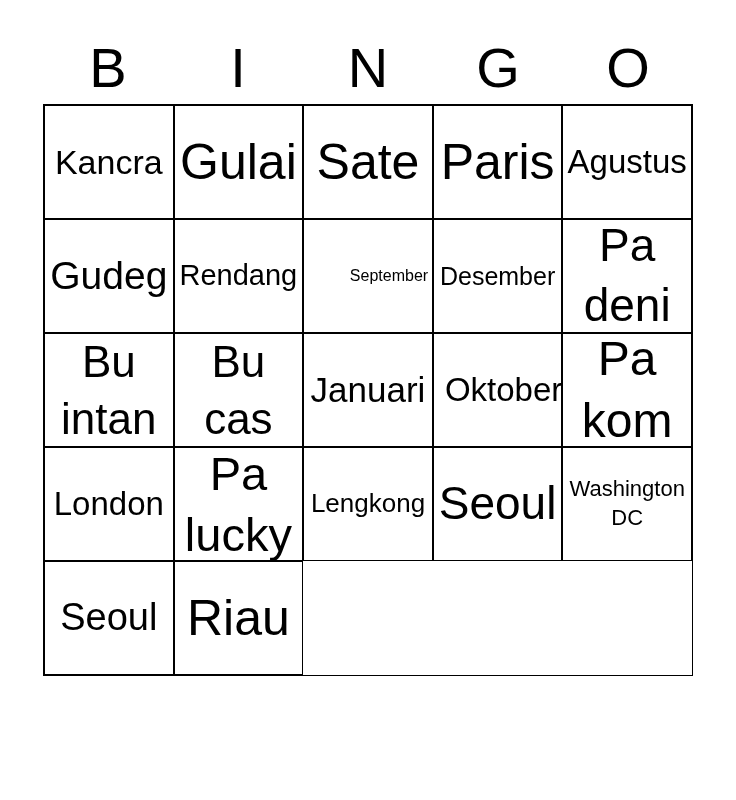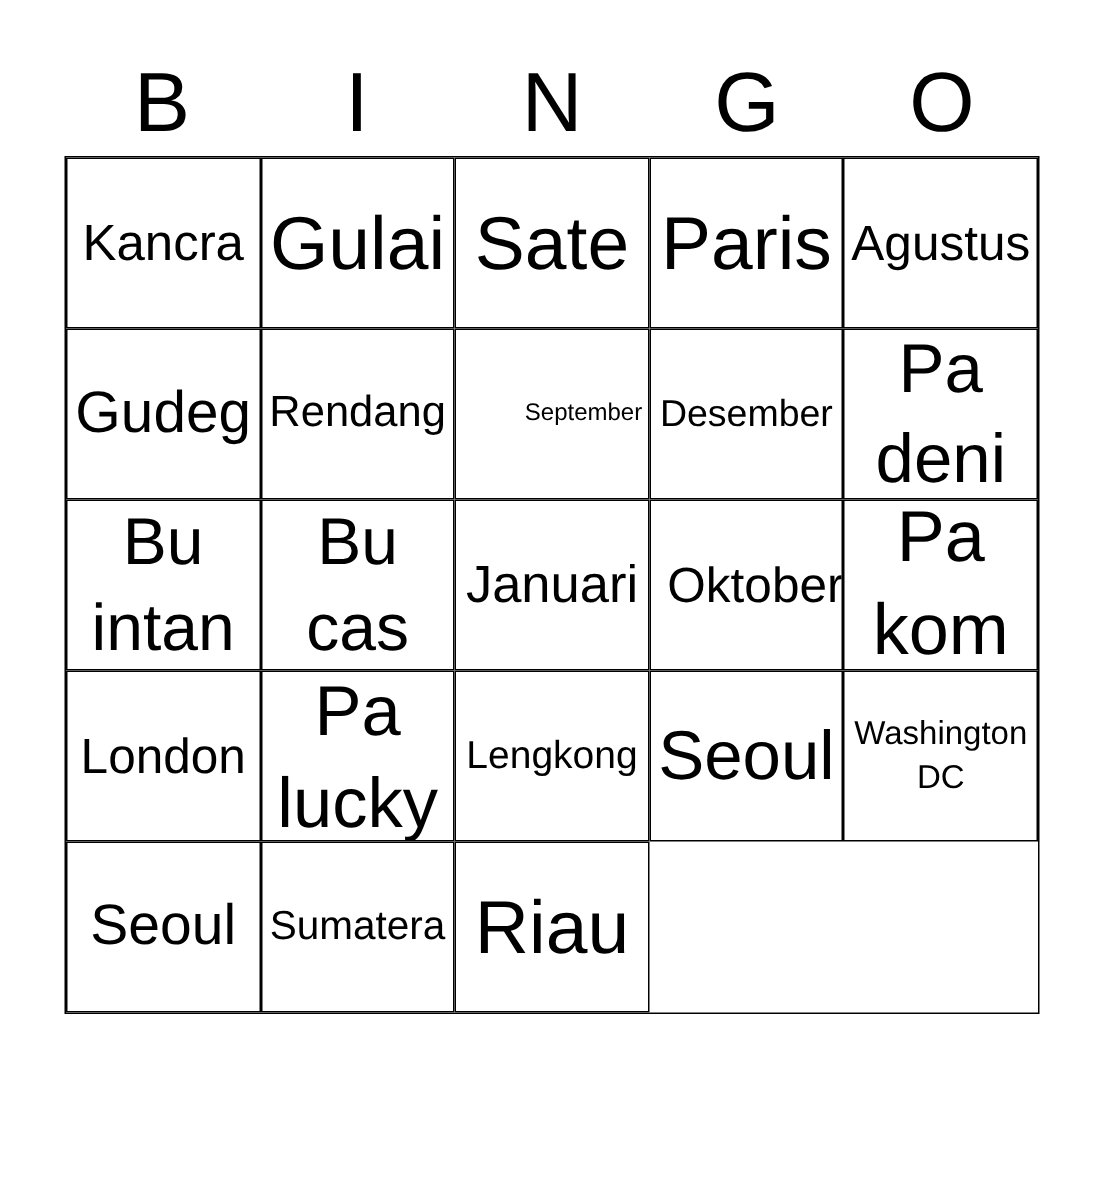--- a/index.html
+++ b/index.html
@@ -144,20 +144,17 @@
         <span class="cell-label" style="font-size: 46px;">Seoul</span>
       </div>
       <div class="cell">
         <span class="cell-label" style="font-size: 22px;">Washington
 DC</span>
       </div>
       <div class="cell">
         <span class="cell-label" style="font-size: 38px;">Seoul</span>
       </div>
       <div class="cell">
-        <span class="cell-label" style="font-size: 27px;">Sumatera</span>
-      </div>
-      <div class="cell">
         <span class="cell-label" style="font-size: 50px;">Riau</span>
       </div>
     </div>
 
 </div>
 
 </body></html>

